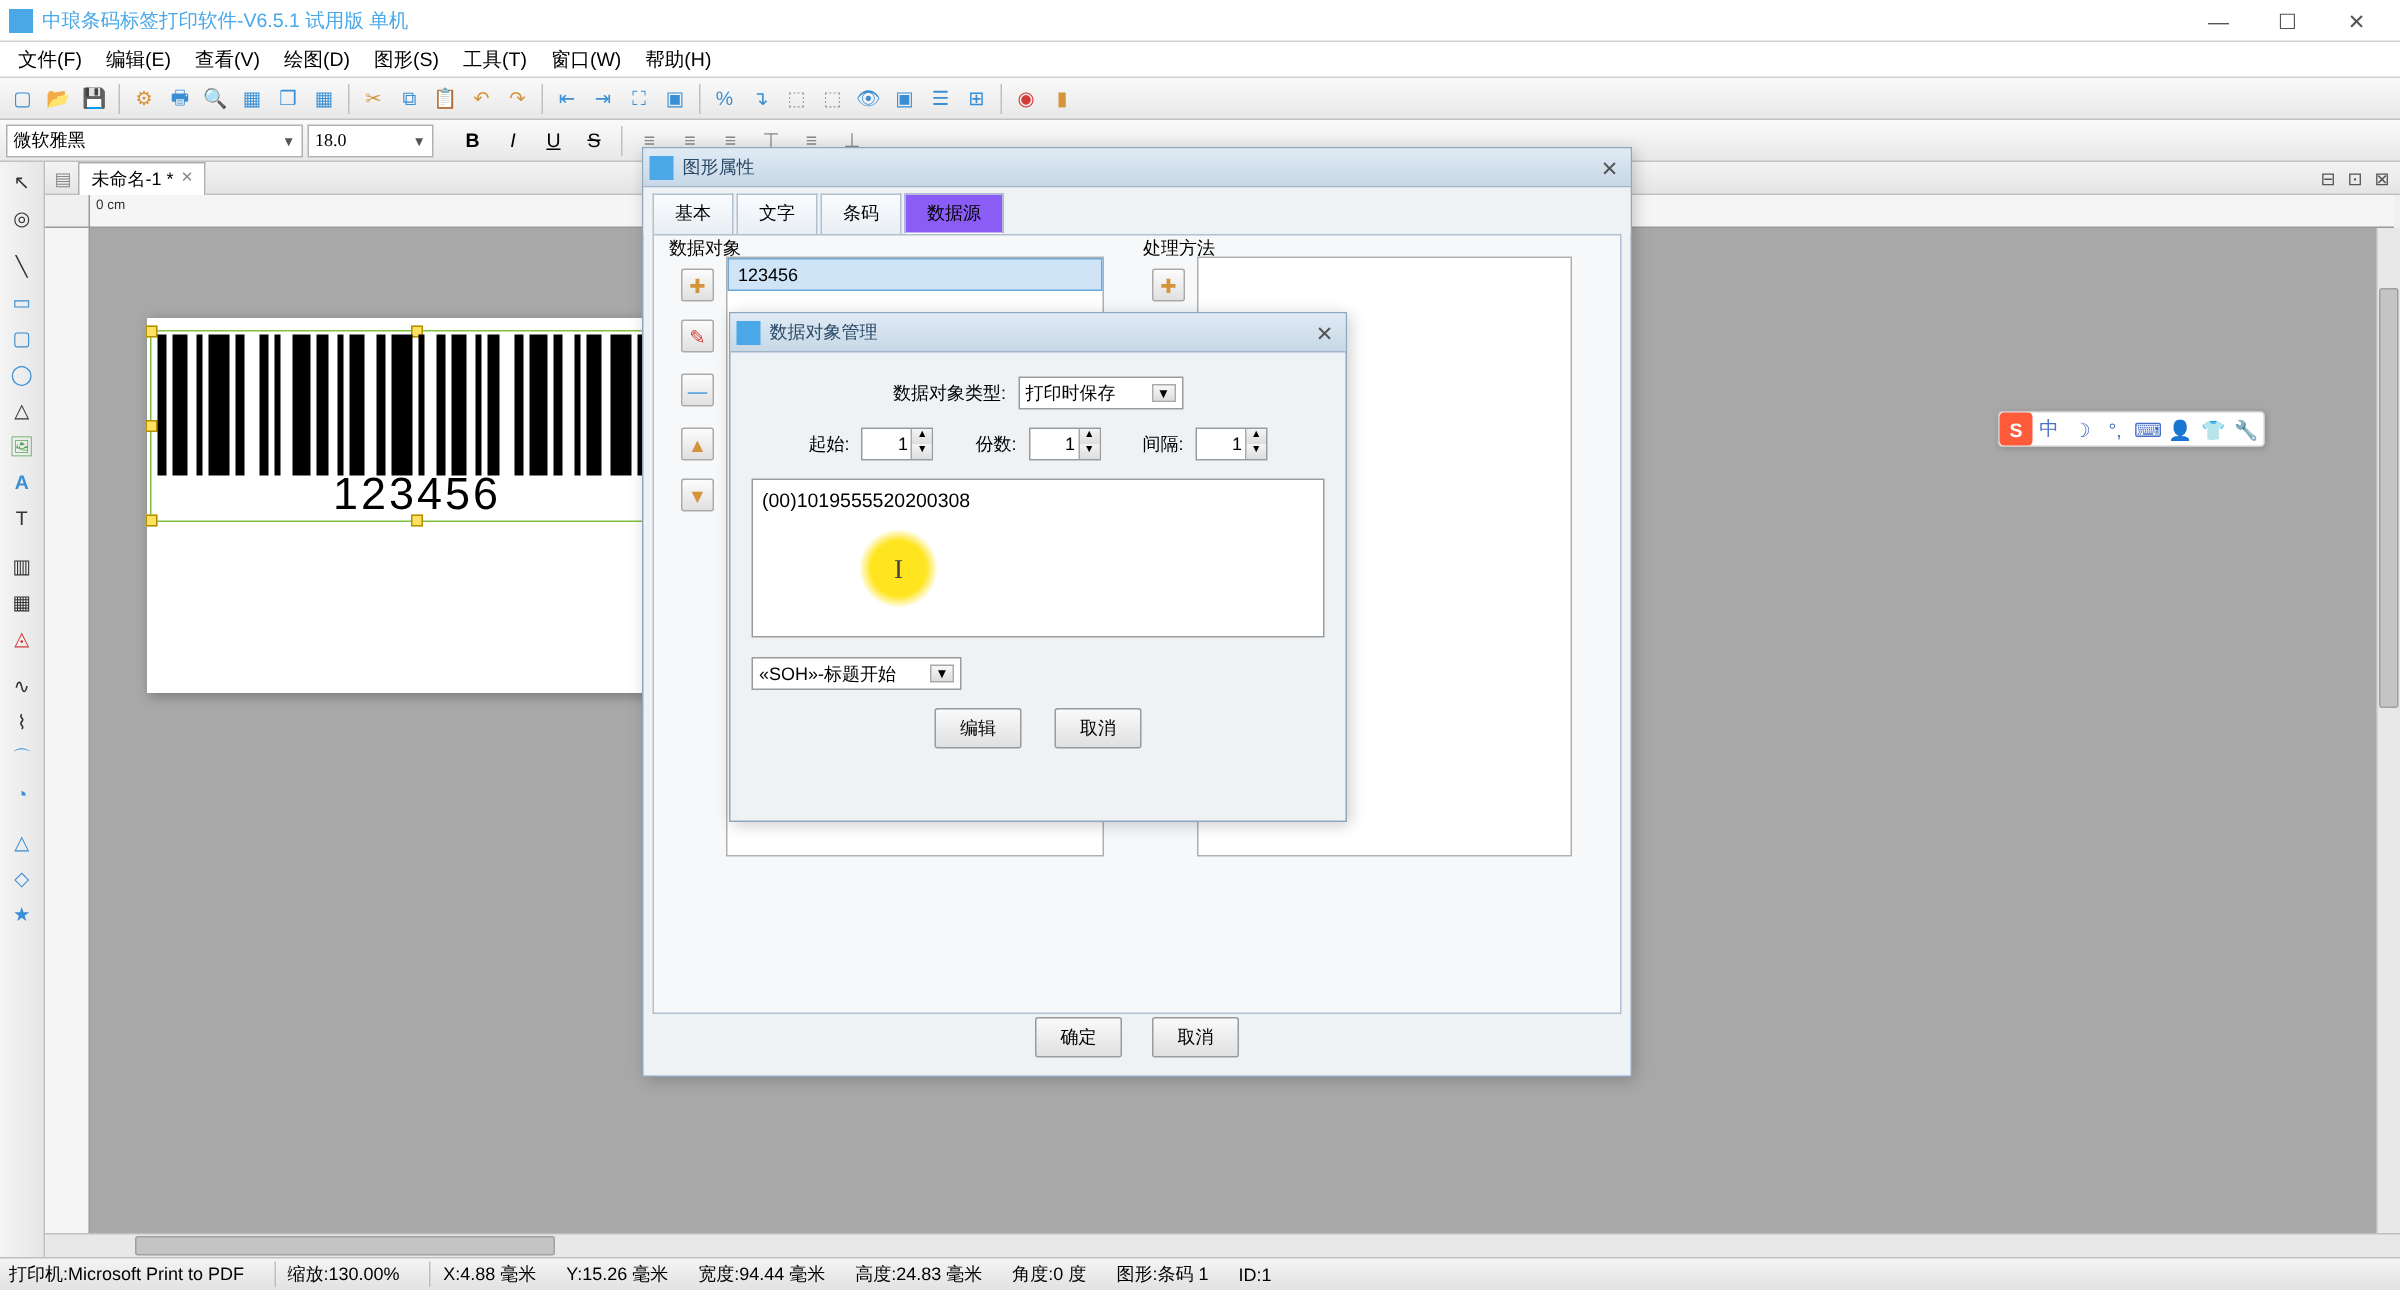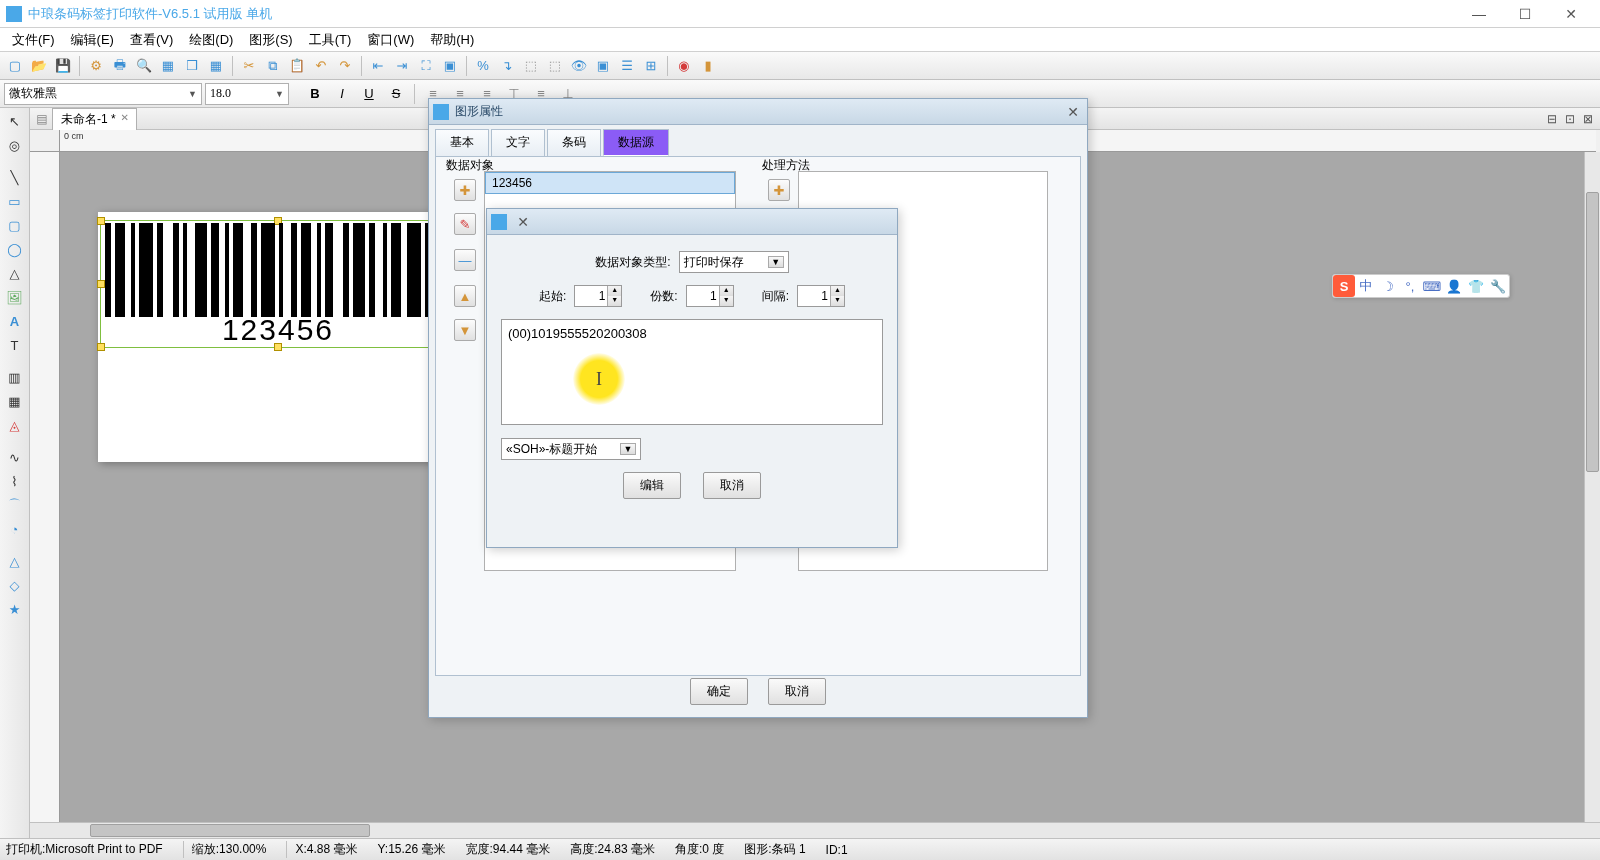--- a/index.html
+++ b/index.html
@@ -357,20 +357,21 @@
   </div>
   <div class="dlg1-btns">
     <button class="btn">确定</button>
     <button class="btn">取消</button>
   </div>
 </div>
 
 <div class="dlg dlg2">
   <div class="dlg-title">
     <div class="icon"></div>
+    <div class="txt">数据对象管理</div>
     <div class="close">✕</div>
   </div>
   <div class="body">
     <div class="formrow">
       <span>数据对象类型:</span>
       <div class="combo">
         <span>打印时保存</span>
           <span class="arrow">▼</span>
       </div>
     </div>

